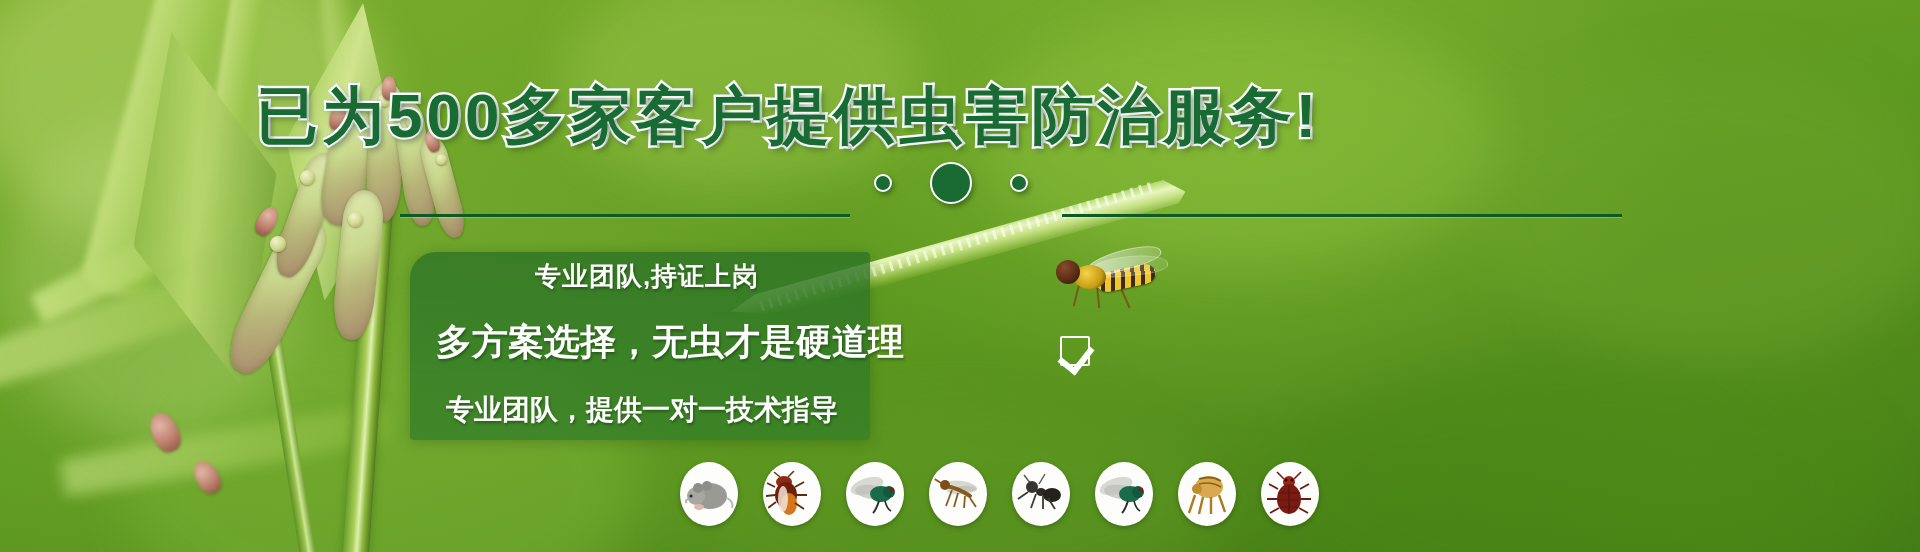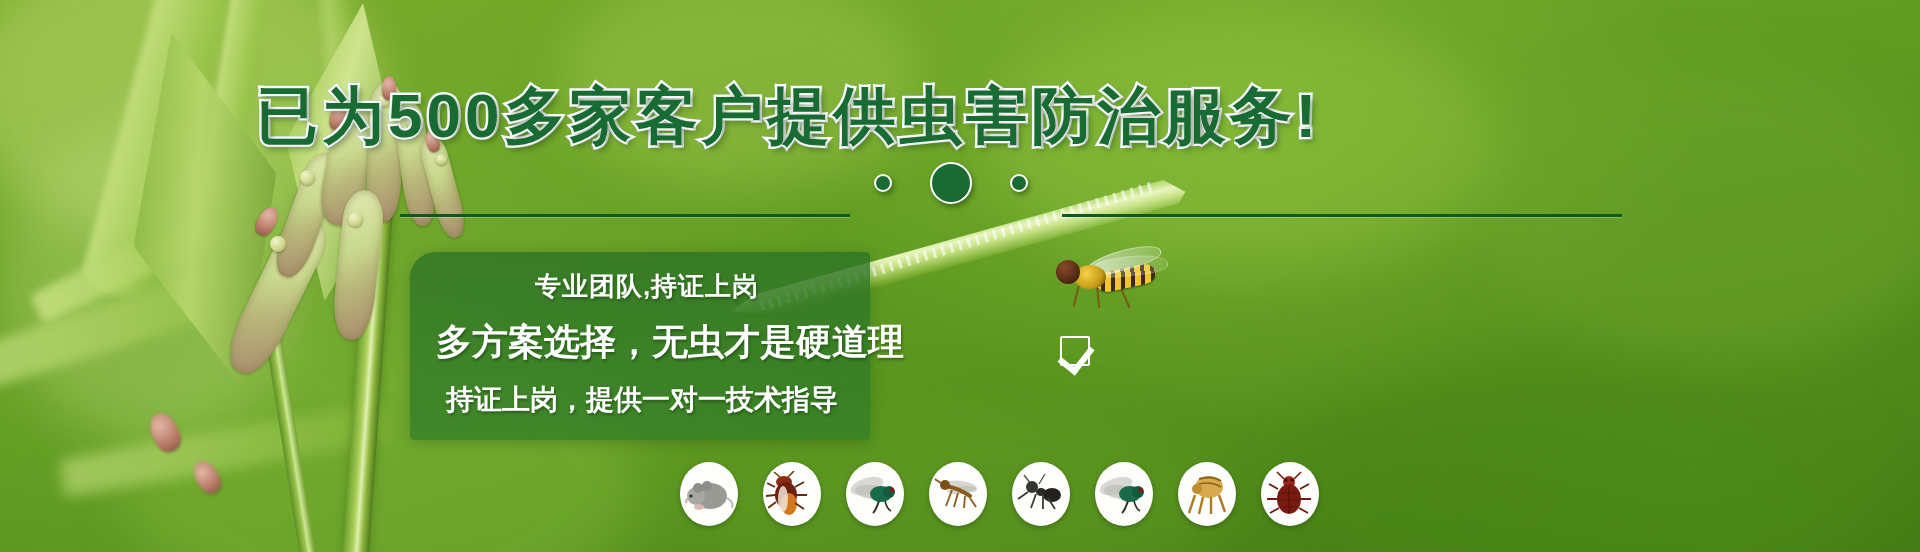--- a/index.html
+++ b/index.html
@@ -186,21 +186,21 @@
   .panel {
     position:absolute; left:410px; top:252px; width:460px; height:188px;
     background: linear-gradient(180deg, rgba(46,116,38,.82), rgba(52,126,40,.78));
     border-radius: 26px 4px 4px 4px;
     box-shadow: 0 2px 14px rgba(20,50,10,.25);
   }
   .panel-lines {
     position:absolute; inset:0;
     display:flex; flex-direction:column; justify-content:center;
     padding: 6px 22px 10px 26px;
-    gap: 14px;
+    gap: 24px;
   }
   .pl {
     color:#ffffff; font-weight:700; white-space:nowrap;
     text-shadow: 1px 2px 3px rgba(10,40,5,.45);
     font-family: "Liberation Sans", sans-serif;
   }
   .pl1 { font-size:26px; letter-spacing:1px; text-align:center; padding-left:10px; }
   .pl2 { font-size:36px; letter-spacing:0px; text-align:center; }
   .pl3 { font-size:28px; letter-spacing:0px; text-align:center; }
 
@@ -319,21 +319,21 @@
     <div class="dot dot-s1"></div>
     <div class="dot dot-big"></div>
     <div class="dot dot-s2"></div>
     <div class="rule rule-r"></div>
   </div>
 
   <div class="panel">
     <div class="panel-lines">
       <div class="pl pl1">专业团队,持证上岗</div>
       <div class="pl pl2">多方案选择，无虫才是硬道理</div>
-      <div class="pl pl3">持证上岗，提供一对一技术指导</div>
+      <div class="pl pl3">专业团队，提供一对一技术指导</div>
     </div>
   </div>
 
   <div class="checklist">
     <div class="check-row">
       <span class="cbox"></span>
     </div>
   </div>
 
   <div class="pests">

